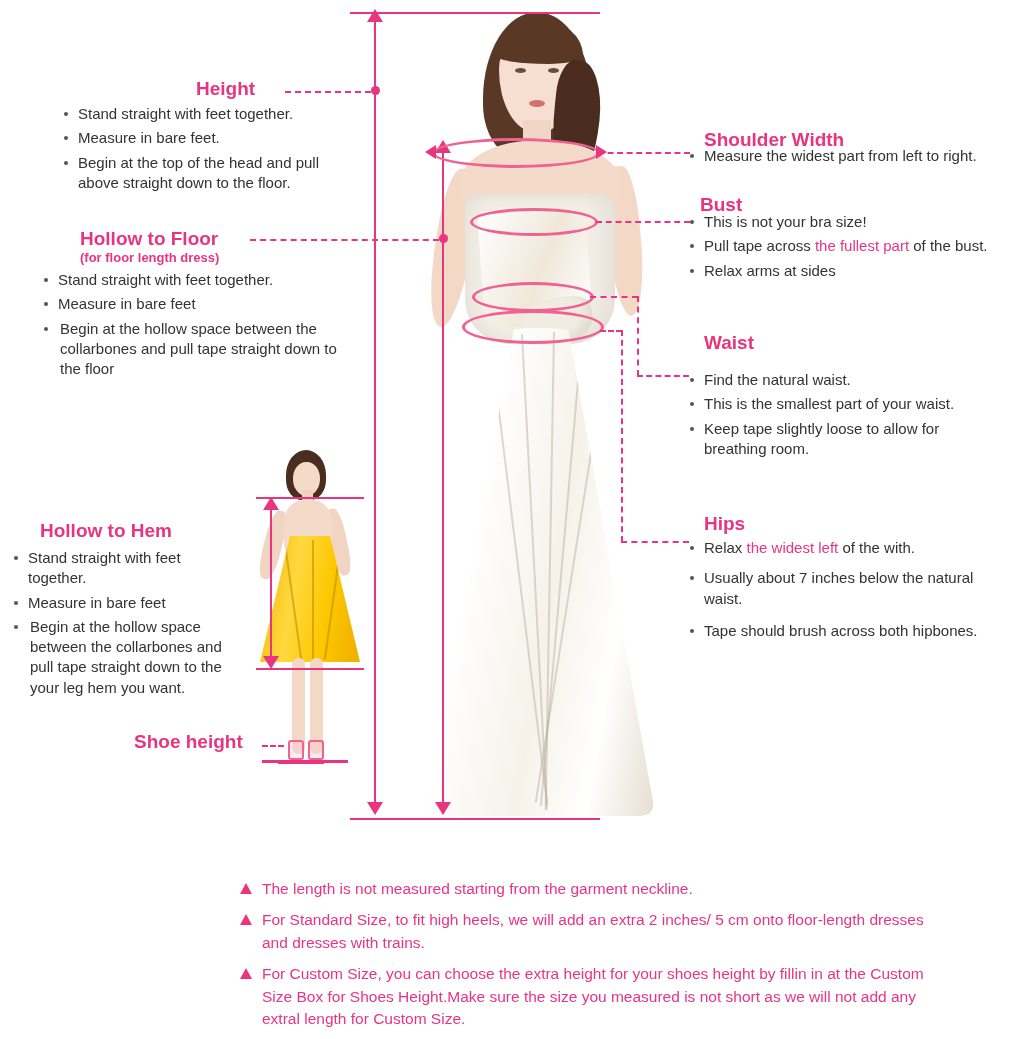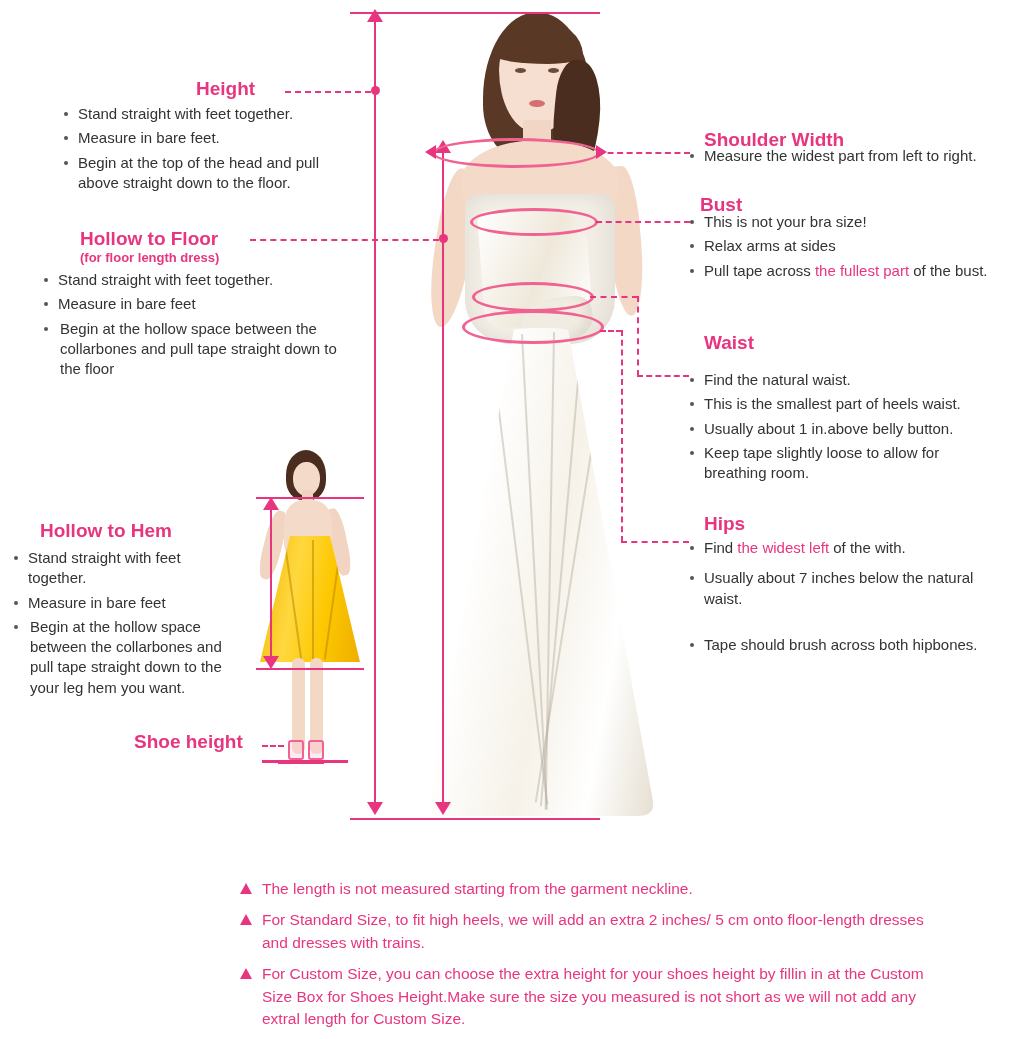--- a/index.html
+++ b/index.html
@@ -459,41 +459,40 @@
   </div>
   <ul class="bullets abs" style="left:688px; top:146px; width:320px;">
     <li>Measure the widest part from left to right.</li>
   </ul>
 
   <div class="abs" style="left:700px; top:194px;">
     <div class="head">Bust</div>
   </div>
   <ul class="bullets abs" style="left:688px; top:212px; width:320px;">
     <li>This is not your bra size!</li>
+    <li><span>Pull tape across </span><span class="pink-txt">the fullest part</span><span> of the bust.</span></li>
     <li>Relax arms at sides</li>
-    <li><span>Pull tape across </span><span class="pink-txt">the fullest part</span><span> of the bust.</span></li>
   </ul>
 
   <div class="abs" style="left:704px; top:332px;">
     <div class="head">Waist</div>
   </div>
   <ul class="bullets abs" style="left:688px; top:370px; width:310px;">
     <li>Find the natural waist.</li>
-    <li>This is the smallest part of heels waist.</li>
-    <li>Usually about 1 in.above belly button.</li>
+    <li>This is the smallest part of your waist.</li>
     <li>Keep tape slightly loose to allow for breathing room.</li>
   </ul>
 
   <div class="abs" style="left:704px; top:513px;">
     <div class="head">Hips</div>
   </div>
   <ul class="bullets abs" style="left:688px; top:538px; width:310px;">
-    <li><span>Find </span><span class="pink-txt">the widest left</span><span> of the with.</span></li>
+    <li><span>Relax </span><span class="pink-txt">the widest left</span><span> of the with.</span></li>
     <li style="margin-top:10px;">Usually about 7 inches below the natural waist.</li>
-    <li style="margin-top:26px;">Tape should brush across both hipbones.</li>
+    <li style="margin-top:12px;">Tape should brush across both hipbones.</li>
   </ul>
 
   <div class="notes">
     <div class="note">
       <span class="tri"></span>
       <span>The length is not measured starting from the garment neckline.</span>
     </div>
     <div class="note">
       <span class="tri"></span>
       <span>For Standard Size, to fit high heels, we will add an extra 2 inches/ 5  cm onto floor-length dresses and dresses with trains.</span>

